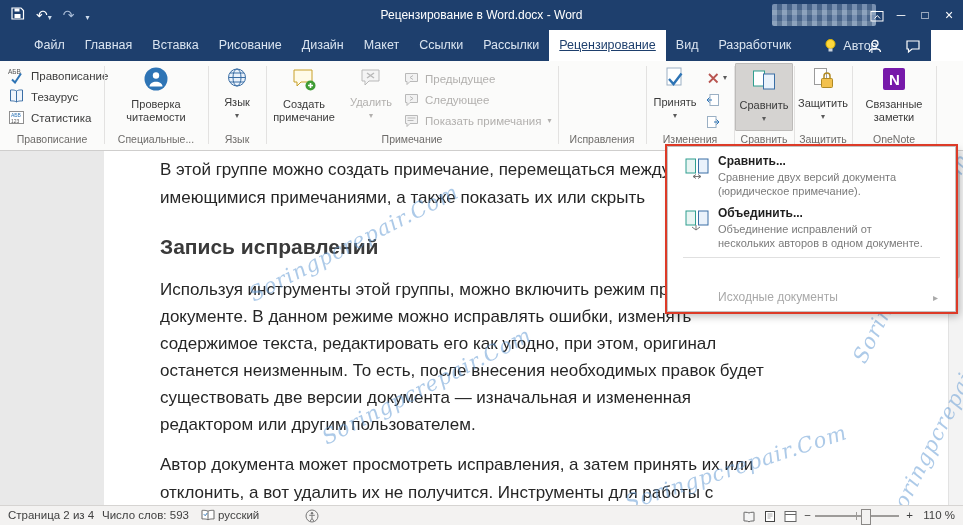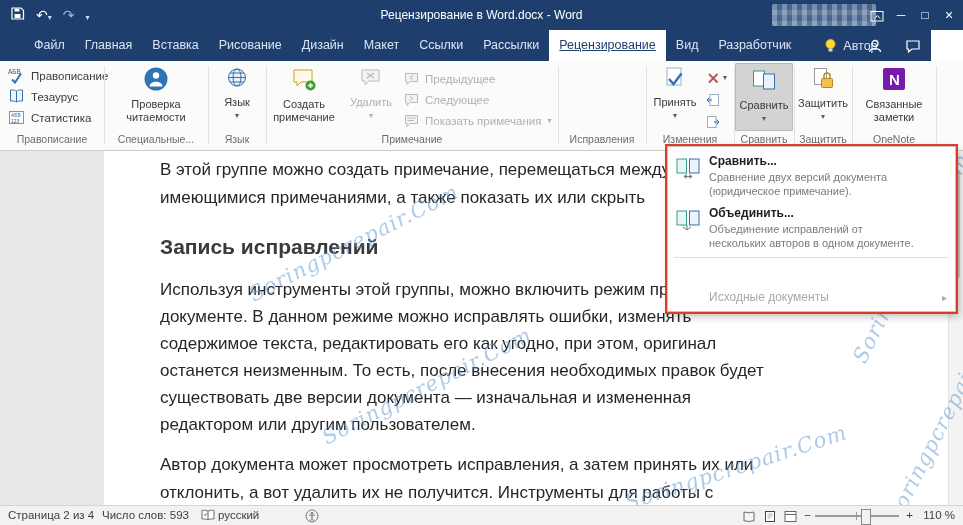--- a/index.html
+++ b/index.html
@@ -48,21 +48,21 @@
   .page{position:absolute;left:104px;top:0;width:845px;height:354px;background:#fff;}
   .dtext{position:absolute;left:160px;color:#262626;font-size:17px;white-space:nowrap;z-index:1;}
   .dhead{position:absolute;left:160px;color:#3a3a3a;font-size:21px;font-weight:bold;white-space:nowrap;z-index:1;}
   .wm{position:absolute;font-family:"DejaVu Serif",serif;font-style:italic;font-size:21px;
       color:rgba(106,158,214,0.55);white-space:nowrap;transform-origin:0 0;z-index:2;letter-spacing:1px;}
   .scrollbar{position:absolute;right:0;top:0;width:14px;height:354px;background:#f3f3f3;border-left:1px solid #e2e2e2;}
   .sthumb{position:absolute;left:2px;top:18px;width:9px;height:110px;background:#cdcdcd;border-radius:4px;}
   
   .dropdown{position:absolute;left:667px;top:146px;width:289px;background:#fff;
             border:1px solid #c3c3c3;box-shadow:3px 4px 8px rgba(0,0,0,.28);
-            outline:2px solid #dd3a27;outline-offset:0px;padding:3px 2px;box-sizing:border-box;z-index:50;}
+            outline:2px solid #dd3a27;outline-offset:0px;padding:3px 11px;box-sizing:border-box;z-index:50;}
   .dd-item{display:flex;padding:4px 5px;}
   .dd-ico{width:34px;flex:0 0 34px;padding-top:2px;}
   .dd-title{font-size:12px;font-weight:bold;color:#1f1f1f;margin-bottom:3px;}
   .dd-desc{font-size:11px;line-height:13.5px;color:#7b7b7b;}
   .dd-sep{height:1px;background:#e0e0e0;margin:3px 4px;}
   .dd-dis{display:flex;align-items:center;height:22px;font-size:12px;color:#a9a9a9;padding:0 6px 0 39px;margin-top:28px;}
   .dd-arrow{margin-left:auto;font-size:10px;color:#a9a9a9;}
   
   .statusbar{position:absolute;left:0;top:505px;width:963px;height:20px;background:#f3f2f1;
              border-top:1px solid #d6d4d2;box-sizing:border-box;}

